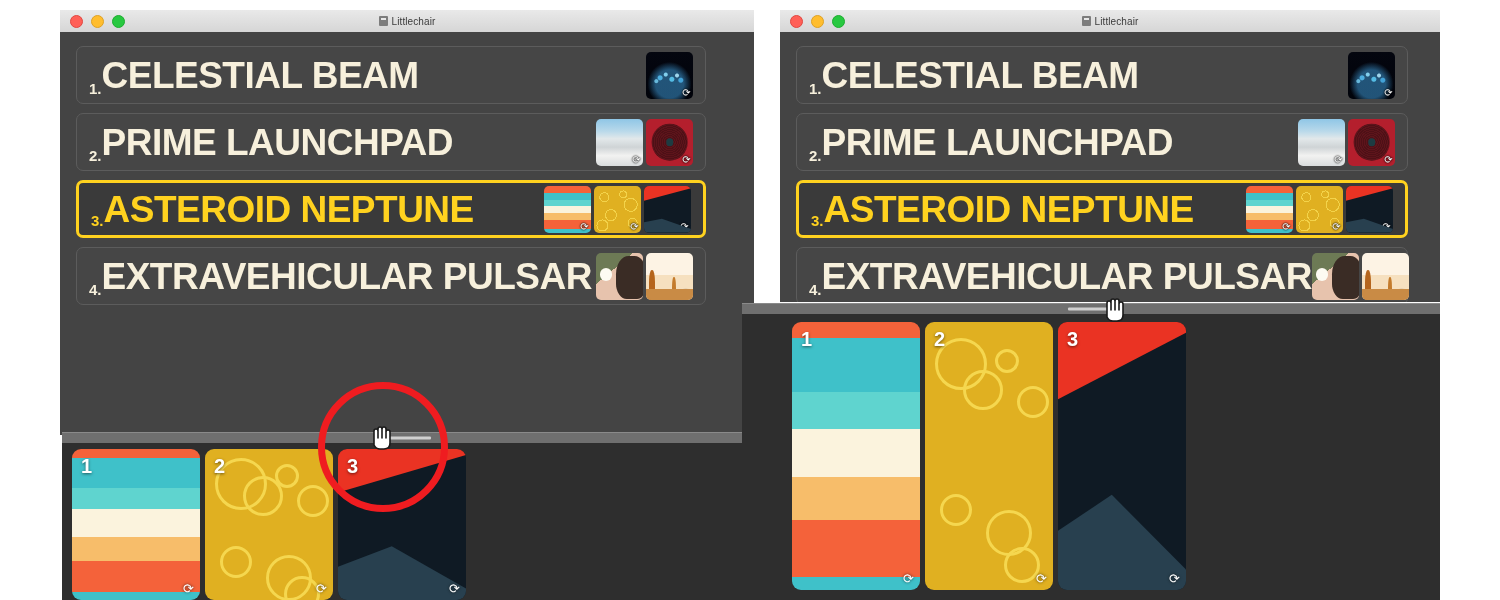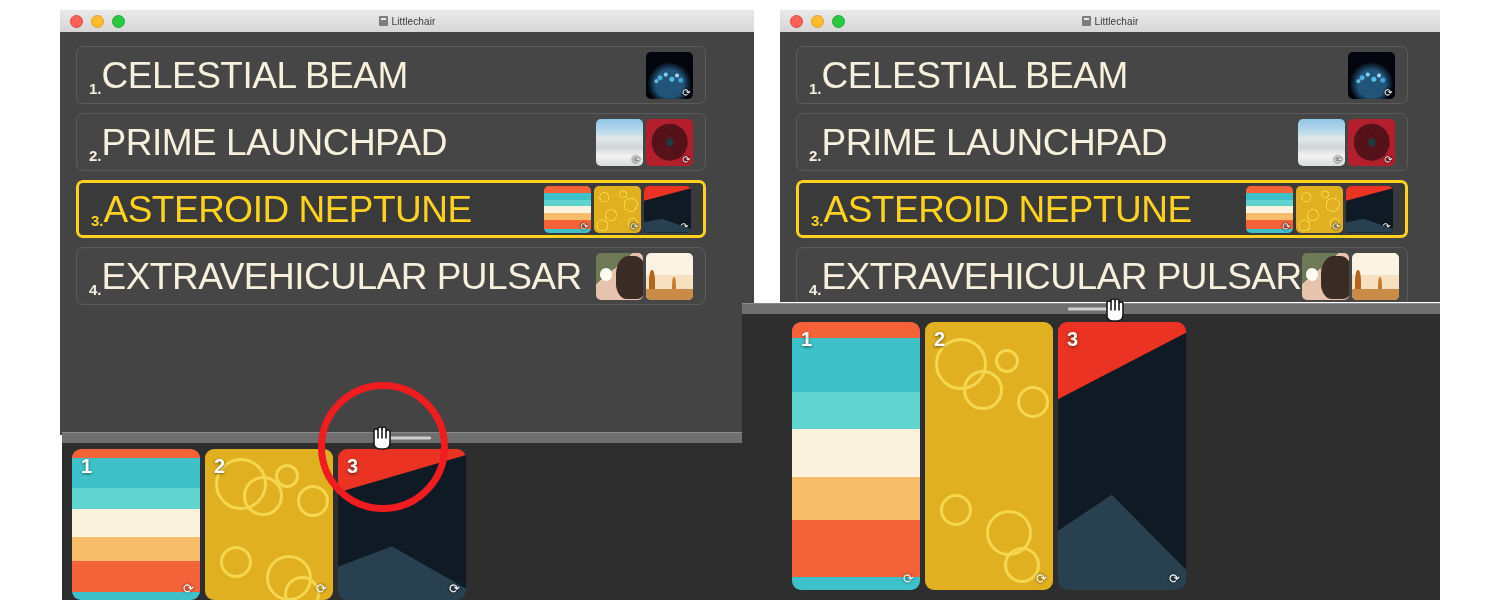--- a/index.html
+++ b/index.html
@@ -38,21 +38,21 @@
     position:relative;background:#464646;border:1px solid #5c5c5c;border-radius:7px;
     display:flex;align-items:center;box-sizing:border-box;
   }
   .row.sel{border:3px solid #ffd21f;background:#3a3a3a;}
   .row-num{
     color:#f7f0dc;font-weight:bold;font-family:"Liberation Sans",sans-serif;
     align-self:flex-end;line-height:1;
   }
   .row.sel .row-num{color:#ffd21f;}
   .row-title{
-    color:#f7f0dc;font-weight:normal;font-family:"Liberation Sans",sans-serif;
+    color:#f7f0dc;font-weight:bold;font-family:"Liberation Sans",sans-serif;
     white-space:nowrap;letter-spacing:-.5px;line-height:1;
   }
   .row.sel .row-title{color:#ffd21f;}
   .thumbs{margin-left:auto;display:flex;gap:3px;align-items:center;}
   .thumb{position:relative;border-radius:5px;overflow:hidden;background:#222;flex:none;}
   .rot{
     position:absolute;right:1px;bottom:1px;width:11px;height:11px;
     color:#fff;font-size:10px;line-height:11px;text-align:center;
     text-shadow:0 0 2px #000,0 0 2px #000;
   }

